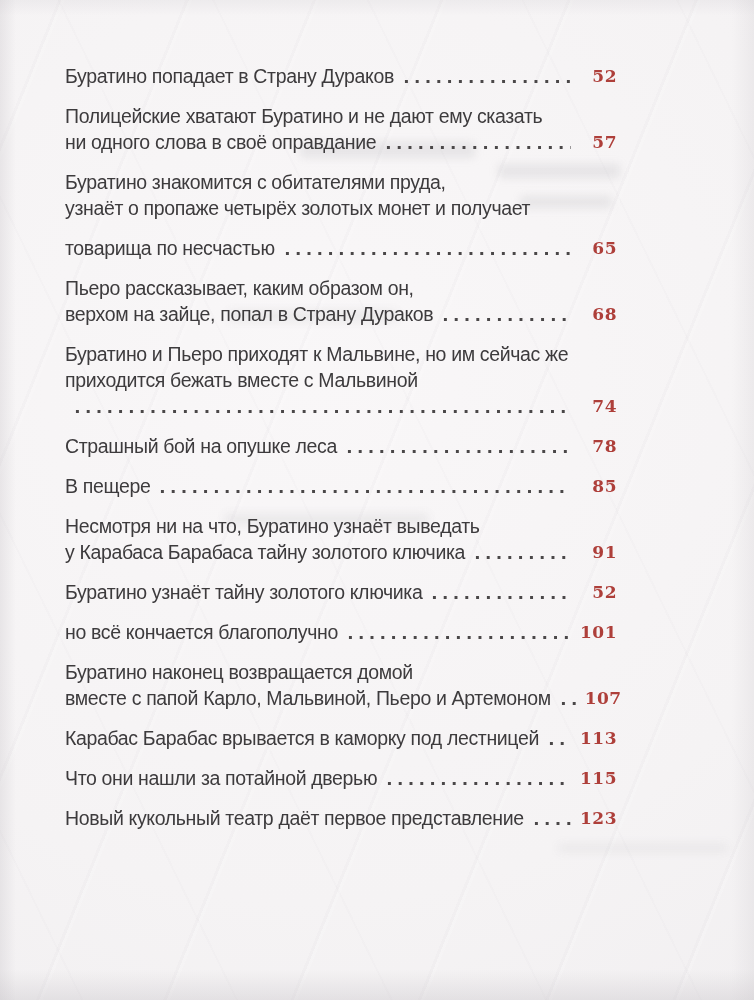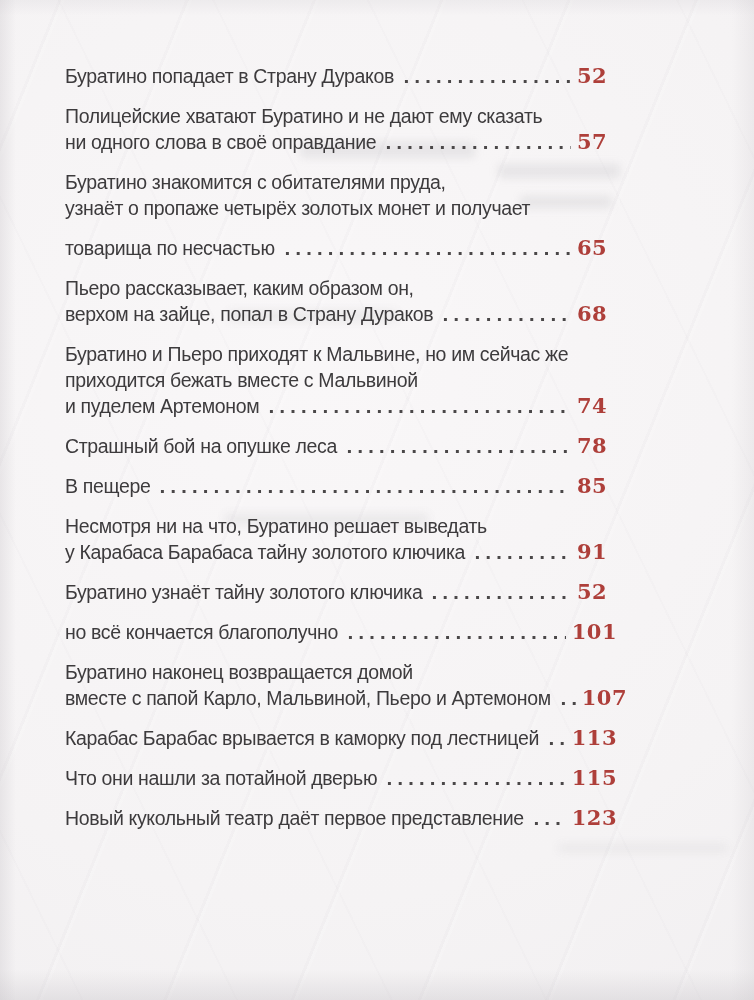--- a/index.html
+++ b/index.html
@@ -56,26 +56,26 @@
     align-self: flex-end;
     margin: 0 6px 6px 7px;
     background-image: radial-gradient(circle, #4a4748 1.4px, rgba(0,0,0,0) 1.9px);
     background-size: 10.8px 3px;
     background-repeat: repeat-x;
     background-position: 0 50%;
   }
   .pagenum {
     font-family: "DejaVu Serif", serif;
     font-weight: bold;
-    font-size: 21px;
+    font-size: 17px;
     line-height: 26px;
     letter-spacing: 0.5px;
     color: #ae3f3a;
     min-width: 40px;
-    text-align: left;
+    text-align: right;
   }
 </style>
 </head>
 <body>
 
 <div class="page">
 
   <div class="ghost" style="left:300px; top:142px; width:175px; height:16px;"></div>
   <div class="ghost" style="left:498px; top:164px; width:122px; height:14px;"></div>
   <div class="ghost" style="left:520px; top:196px; width:92px; height:12px;"></div>
@@ -99,30 +99,30 @@
       <div class="entry">
         <div class="line last"><span class="txt">товарища по несчастью</span><span class="dots"></span><span class="pagenum">65</span></div>
       </div>
       <div class="entry">
         <div class="line">Пьеро рассказывает, каким образом он,</div>
         <div class="line last"><span class="txt">верхом на зайце, попал в Страну Дураков</span><span class="dots"></span><span class="pagenum">68</span></div>
       </div>
       <div class="entry">
         <div class="line">Буратино и Пьеро приходят к Мальвине, но им сейчас же</div>
         <div class="line">приходится бежать вместе с Мальвиной</div>
-        <div class="line last"><span class="txt">и пуделем Артемоном</span><span class="dots"></span><span class="pagenum">74</span></div>
+        <div class="line last"><span class="dots"></span><span class="pagenum">74</span></div>
       </div>
       <div class="entry">
         <div class="line last"><span class="txt">Страшный бой на опушке леса</span><span class="dots"></span><span class="pagenum">78</span></div>
       </div>
       <div class="entry">
         <div class="line last"><span class="txt">В пещере</span><span class="dots"></span><span class="pagenum">85</span></div>
       </div>
       <div class="entry">
-        <div class="line">Несмотря ни на что, Буратино решает выведать</div>
+        <div class="line">Несмотря ни на что, Буратино узнаёт выведать</div>
         <div class="line last"><span class="txt">у Карабаса Барабаса тайну золотого ключика</span><span class="dots"></span><span class="pagenum">91</span></div>
       </div>
       <div class="entry">
         <div class="line last"><span class="txt">Буратино узнаёт тайну золотого ключика</span><span class="dots"></span><span class="pagenum">52</span></div>
       </div>
       <div class="entry">
         <div class="line last"><span class="txt">но всё кончается благополучно</span><span class="dots"></span><span class="pagenum">101</span></div>
       </div>
       <div class="entry">
         <div class="line">Буратино наконец возвращается домой</div>

